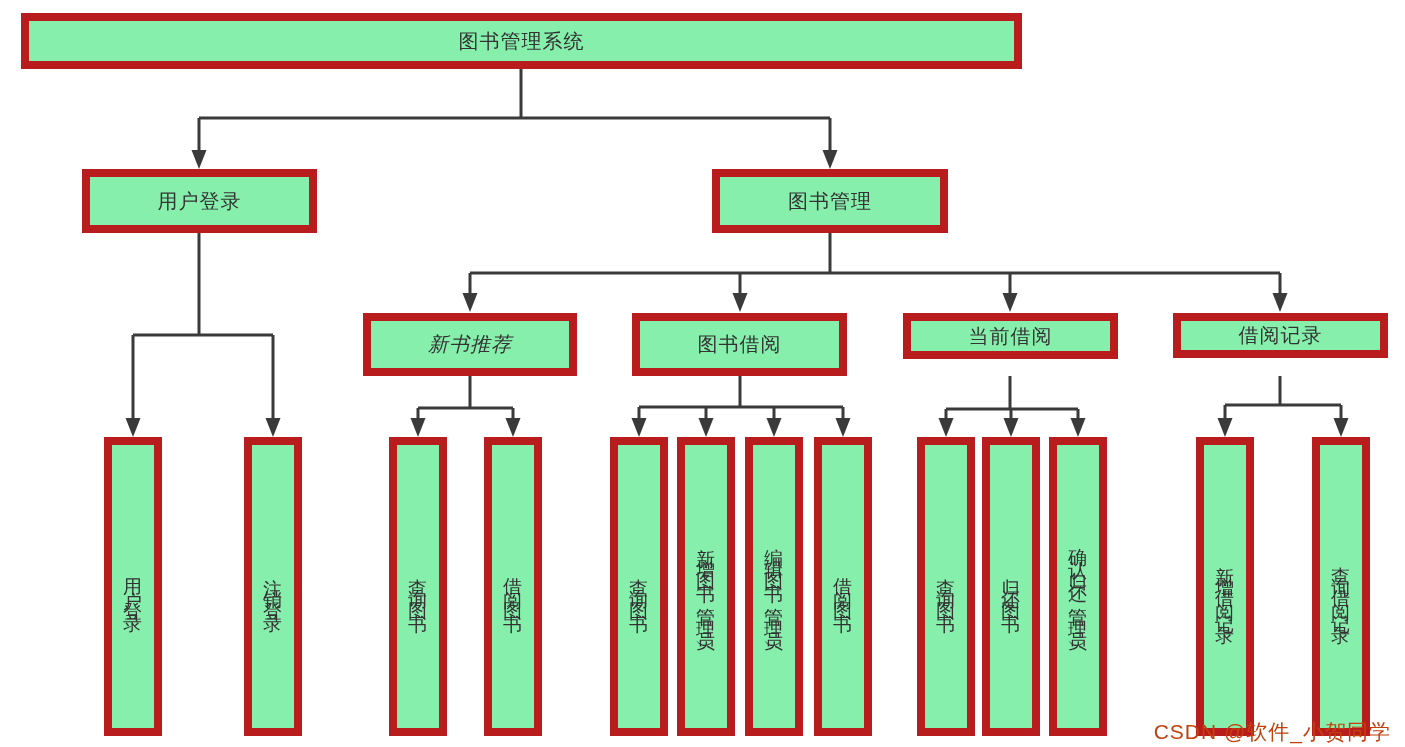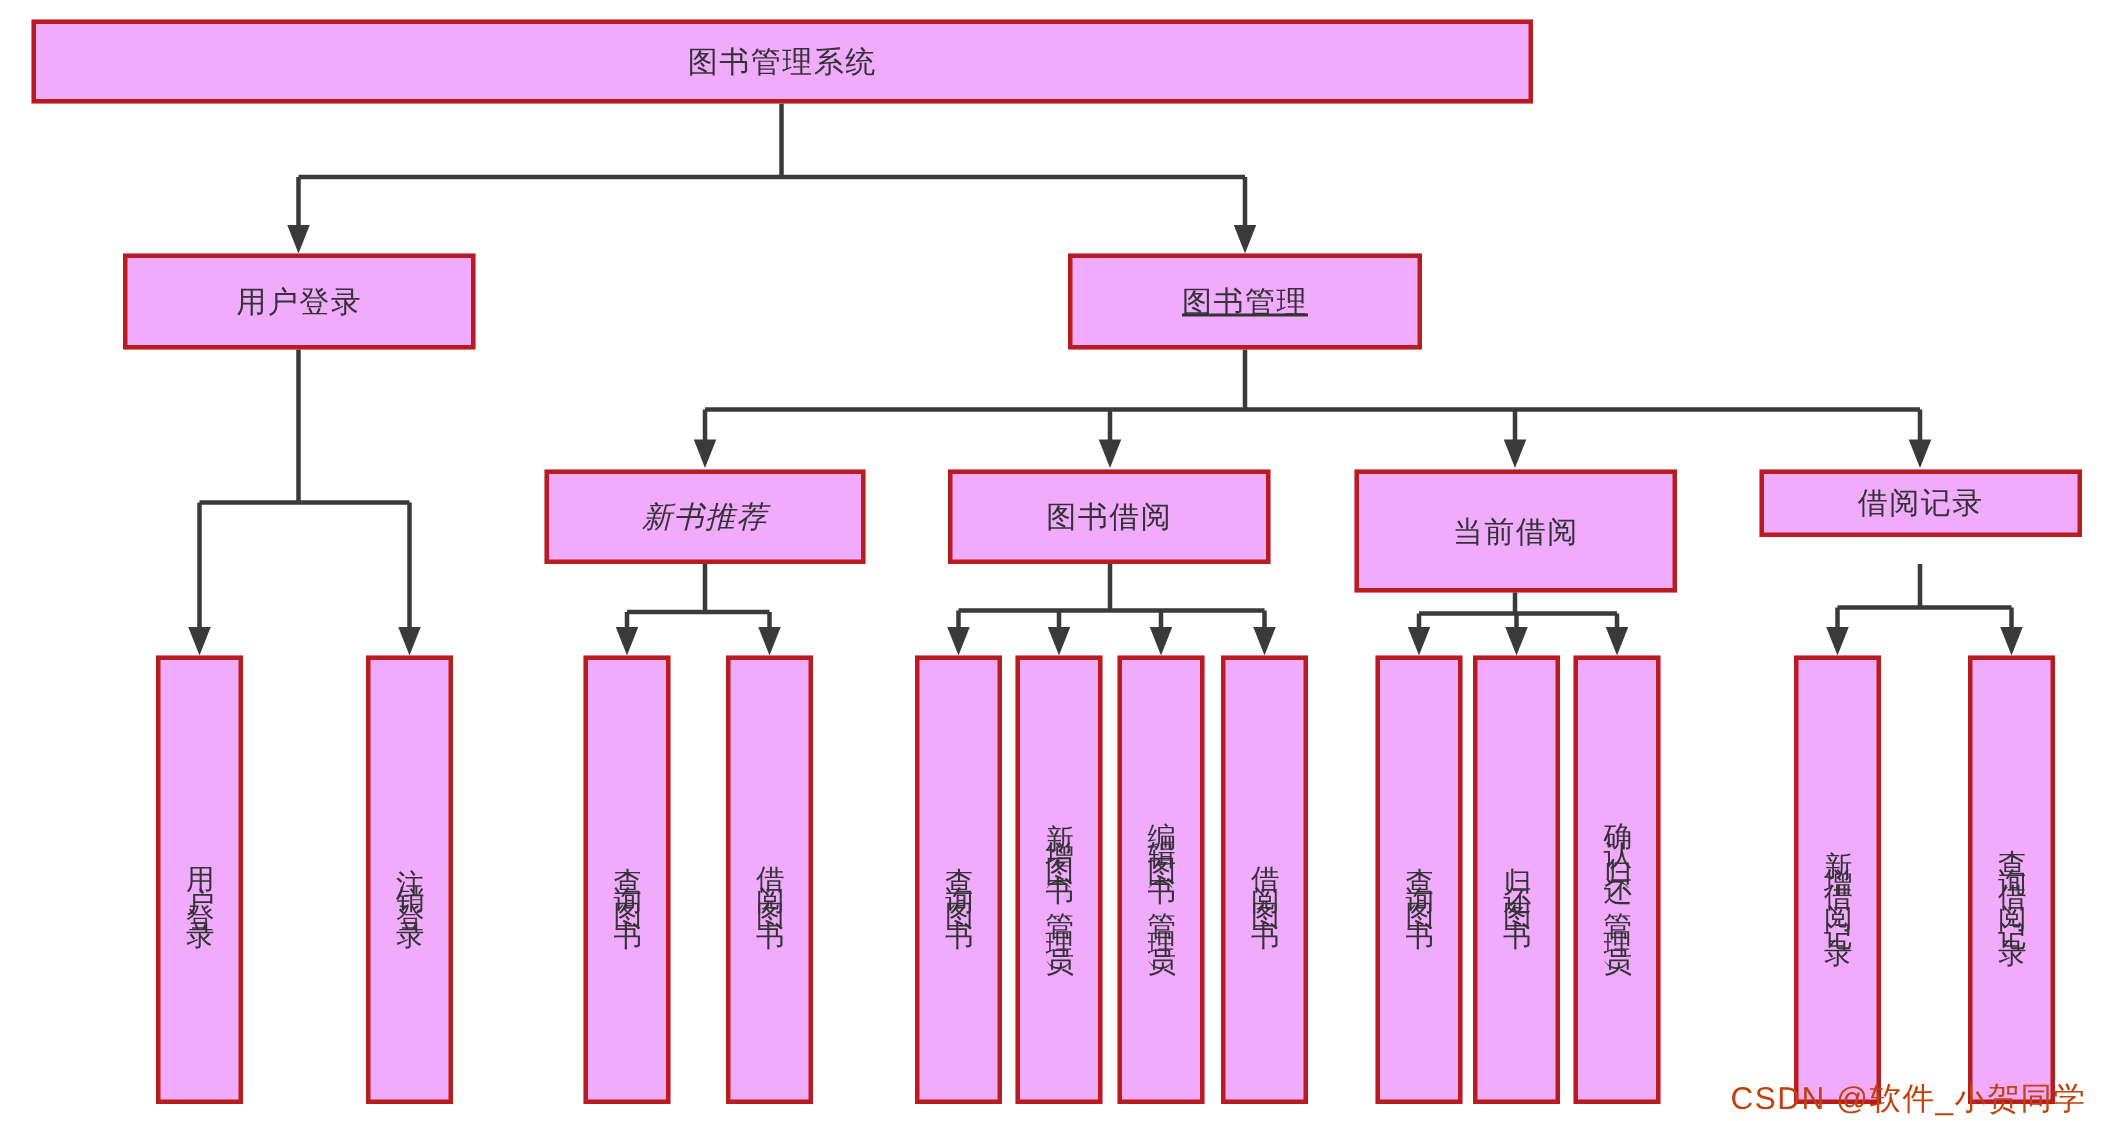--- a/index.html
+++ b/index.html
@@ -18,22 +18,22 @@
   #wires {
     position: absolute;
     left: 0;
     top: 0;
     width: 1405px;
     height: 747px;
   }
   .node {
     position: absolute;
     box-sizing: border-box;
-    border: 3px solid #b91c1c;
-    background: #f0abfc;
+    border: 8px solid #b91c1c;
+    background: #86efac;
     display: flex;
     align-items: center;
     justify-content: center;
     color: #333333;
     font-size: 20px;
     letter-spacing: 1px;
     white-space: nowrap;
   }
   .leaf {
     writing-mode: vertical-rl;
@@ -49,24 +49,24 @@
     right: 14px;
     bottom: 1px;
     font-size: 21px;
     color: #c2410c;
     letter-spacing: 1px;
     z-index: 5;
   }
   
   #n-root   { left: 21px;  top: 13px;  width: 1001px; height: 56px; }
   #n-ulogin { left: 82px;  top: 169px; width: 235px;  height: 64px; }
-  #n-bmgmt  { left: 712px; top: 169px; width: 236px;  height: 64px; text-decoration: underline; }
+  #n-bmgmt  { left: 712px; top: 169px; width: 236px;  height: 64px; }
   #n-nbr    { left: 363px; top: 313px; width: 214px;  height: 63px; font-style: italic; }
   #n-bb     { left: 632px; top: 313px; width: 215px;  height: 63px; }
-  #n-cb     { left: 903px; top: 313px; width: 215px;  height: 82px; }
+  #n-cb     { left: 903px; top: 313px; width: 215px;  height: 46px; }
   #n-br     { left: 1173px;top: 313px; width: 215px;  height: 45px; }
   .leaf     { top: 437px; width: 58px; height: 299px; }
   #l-ulogin  { left: 104px; }
   #l-logout  { left: 244px; }
   #l-nbr-q   { left: 389px; }
   #l-nbr-b   { left: 484px; }
   #l-bb-q    { left: 610px; }
   #l-bb-add  { left: 677px; }
   #l-bb-edit { left: 745px; }
   #l-bb-b    { left: 814px; }

